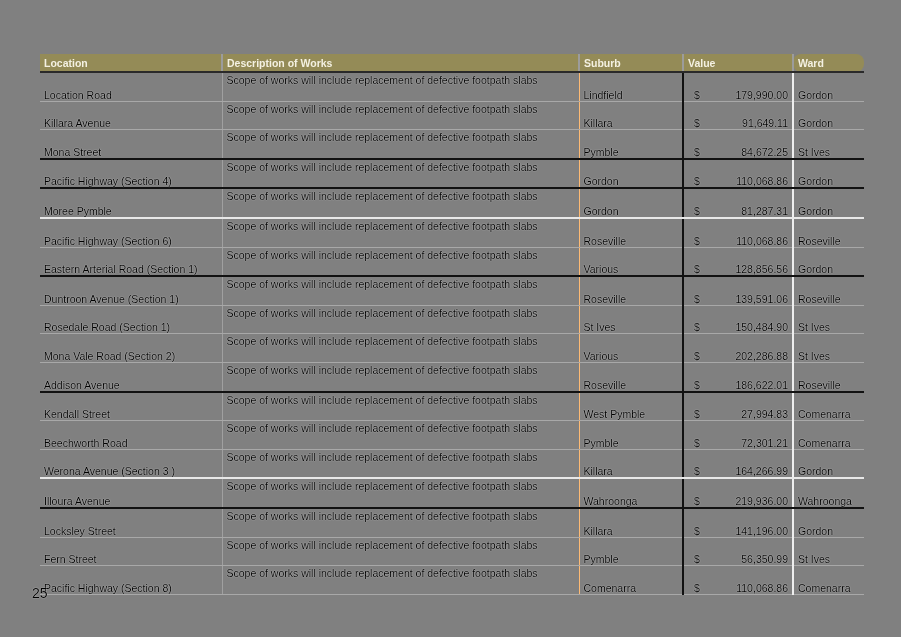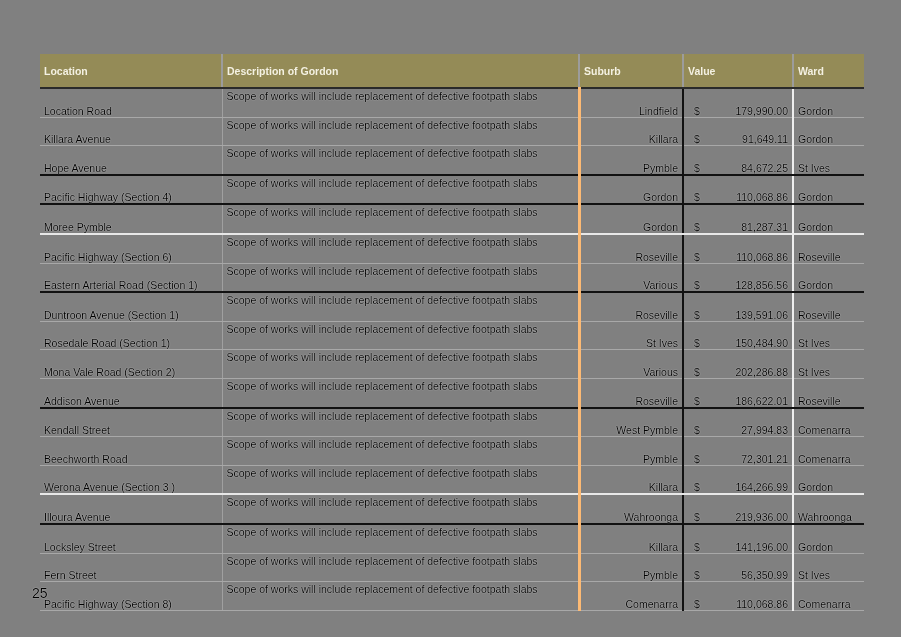--- a/index.html
+++ b/index.html
@@ -12,30 +12,30 @@
     border-collapse: collapse; width: 824px; table-layout: fixed;
     font-size: 10.5px; color: #000;
   }
   table.works col.c-loc { width: 182px; }
   table.works col.c-desc { width: 357px; }
   table.works col.c-sub { width: 104px; }
   table.works col.c-val { width: 110px; }
   table.works col.c-ward { width: 71px; }
   thead th {
     background: #948b57; color: #f4f1e2; font-weight: bold; text-align: left;
-    height: 17px; padding: 8px 4px; font-size: 10.5px; border-right: 2px solid #9c9c9c;
+    height: 17px; padding: 0 4px; font-size: 10.5px; border-right: 2px solid #9c9c9c;
     border-bottom: 2px solid #2a2a2a;
   }
-  thead th:last-child { border-right: none; }
+  thead th:last-child { border-right: none; border-radius: 8px; }
   tbody td {
     height: 25.6px; padding: 0 4px; vertical-align: bottom; border-bottom: 1px solid #a8a8a8;
     text-shadow: 0 0 1px #fff;
   }
   tbody td.desc { vertical-align: top; line-height: 11px; padding-top: 2px; border-left: 1px solid #a0a0a0; }
-  tbody td.sub { border-left: 3px solid #fdba74; text-align: right; }
+  tbody td.sub { border-left: 1px solid #fdba74; }
   tbody td.val { border-left: 2px solid #111; border-right: 2px solid #eee; }
   .val-inner { display: flex; justify-content: space-between; padding-left: 6px; }
   tr.thick td { border-bottom: 2px solid #111; }
   tr.white td { border-bottom: 2px solid #e8e8e8; }
   .page-number {
     position: absolute; left: 32px; top: 585px; font-size: 14px; color: #000;
     text-shadow: 0 0 1px #fff;
   }
 </style>
 </head>
@@ -46,21 +46,21 @@
     <colgroup>
       <col class="c-loc">
         <col class="c-desc">
         <col class="c-sub">
         <col class="c-val">
         <col class="c-ward">
     </colgroup>
     <thead>
       <tr>
         <th>Location</th>
-        <th>Description of Gordon</th>
+        <th>Description of Works</th>
         <th>Suburb</th>
         <th>Value</th>
         <th>Ward</th>
       </tr>
     </thead>
     <tbody id="rows">
         <tr>
           <td>Location Road</td>
           <td class="desc">Scope of works will include replacement of defective footpath slabs</td>
           <td class="sub">Lindfield</td>
@@ -78,21 +78,21 @@
           <td class="sub">Killara</td>
           <td class="val">
             <div class="val-inner">
               <span>$</span>
               <span>91,649.11</span>
             </div>
           </td>
           <td>Gordon</td>
         </tr>
         <tr class="thick">
-          <td>Hope Avenue</td>
+          <td>Mona Street</td>
           <td class="desc">Scope of works will include replacement of defective footpath slabs</td>
           <td class="sub">Pymble</td>
           <td class="val">
             <div class="val-inner">
               <span>$</span>
               <span>84,672.25</span>
             </div>
           </td>
           <td>St Ives</td>
         </tr>

